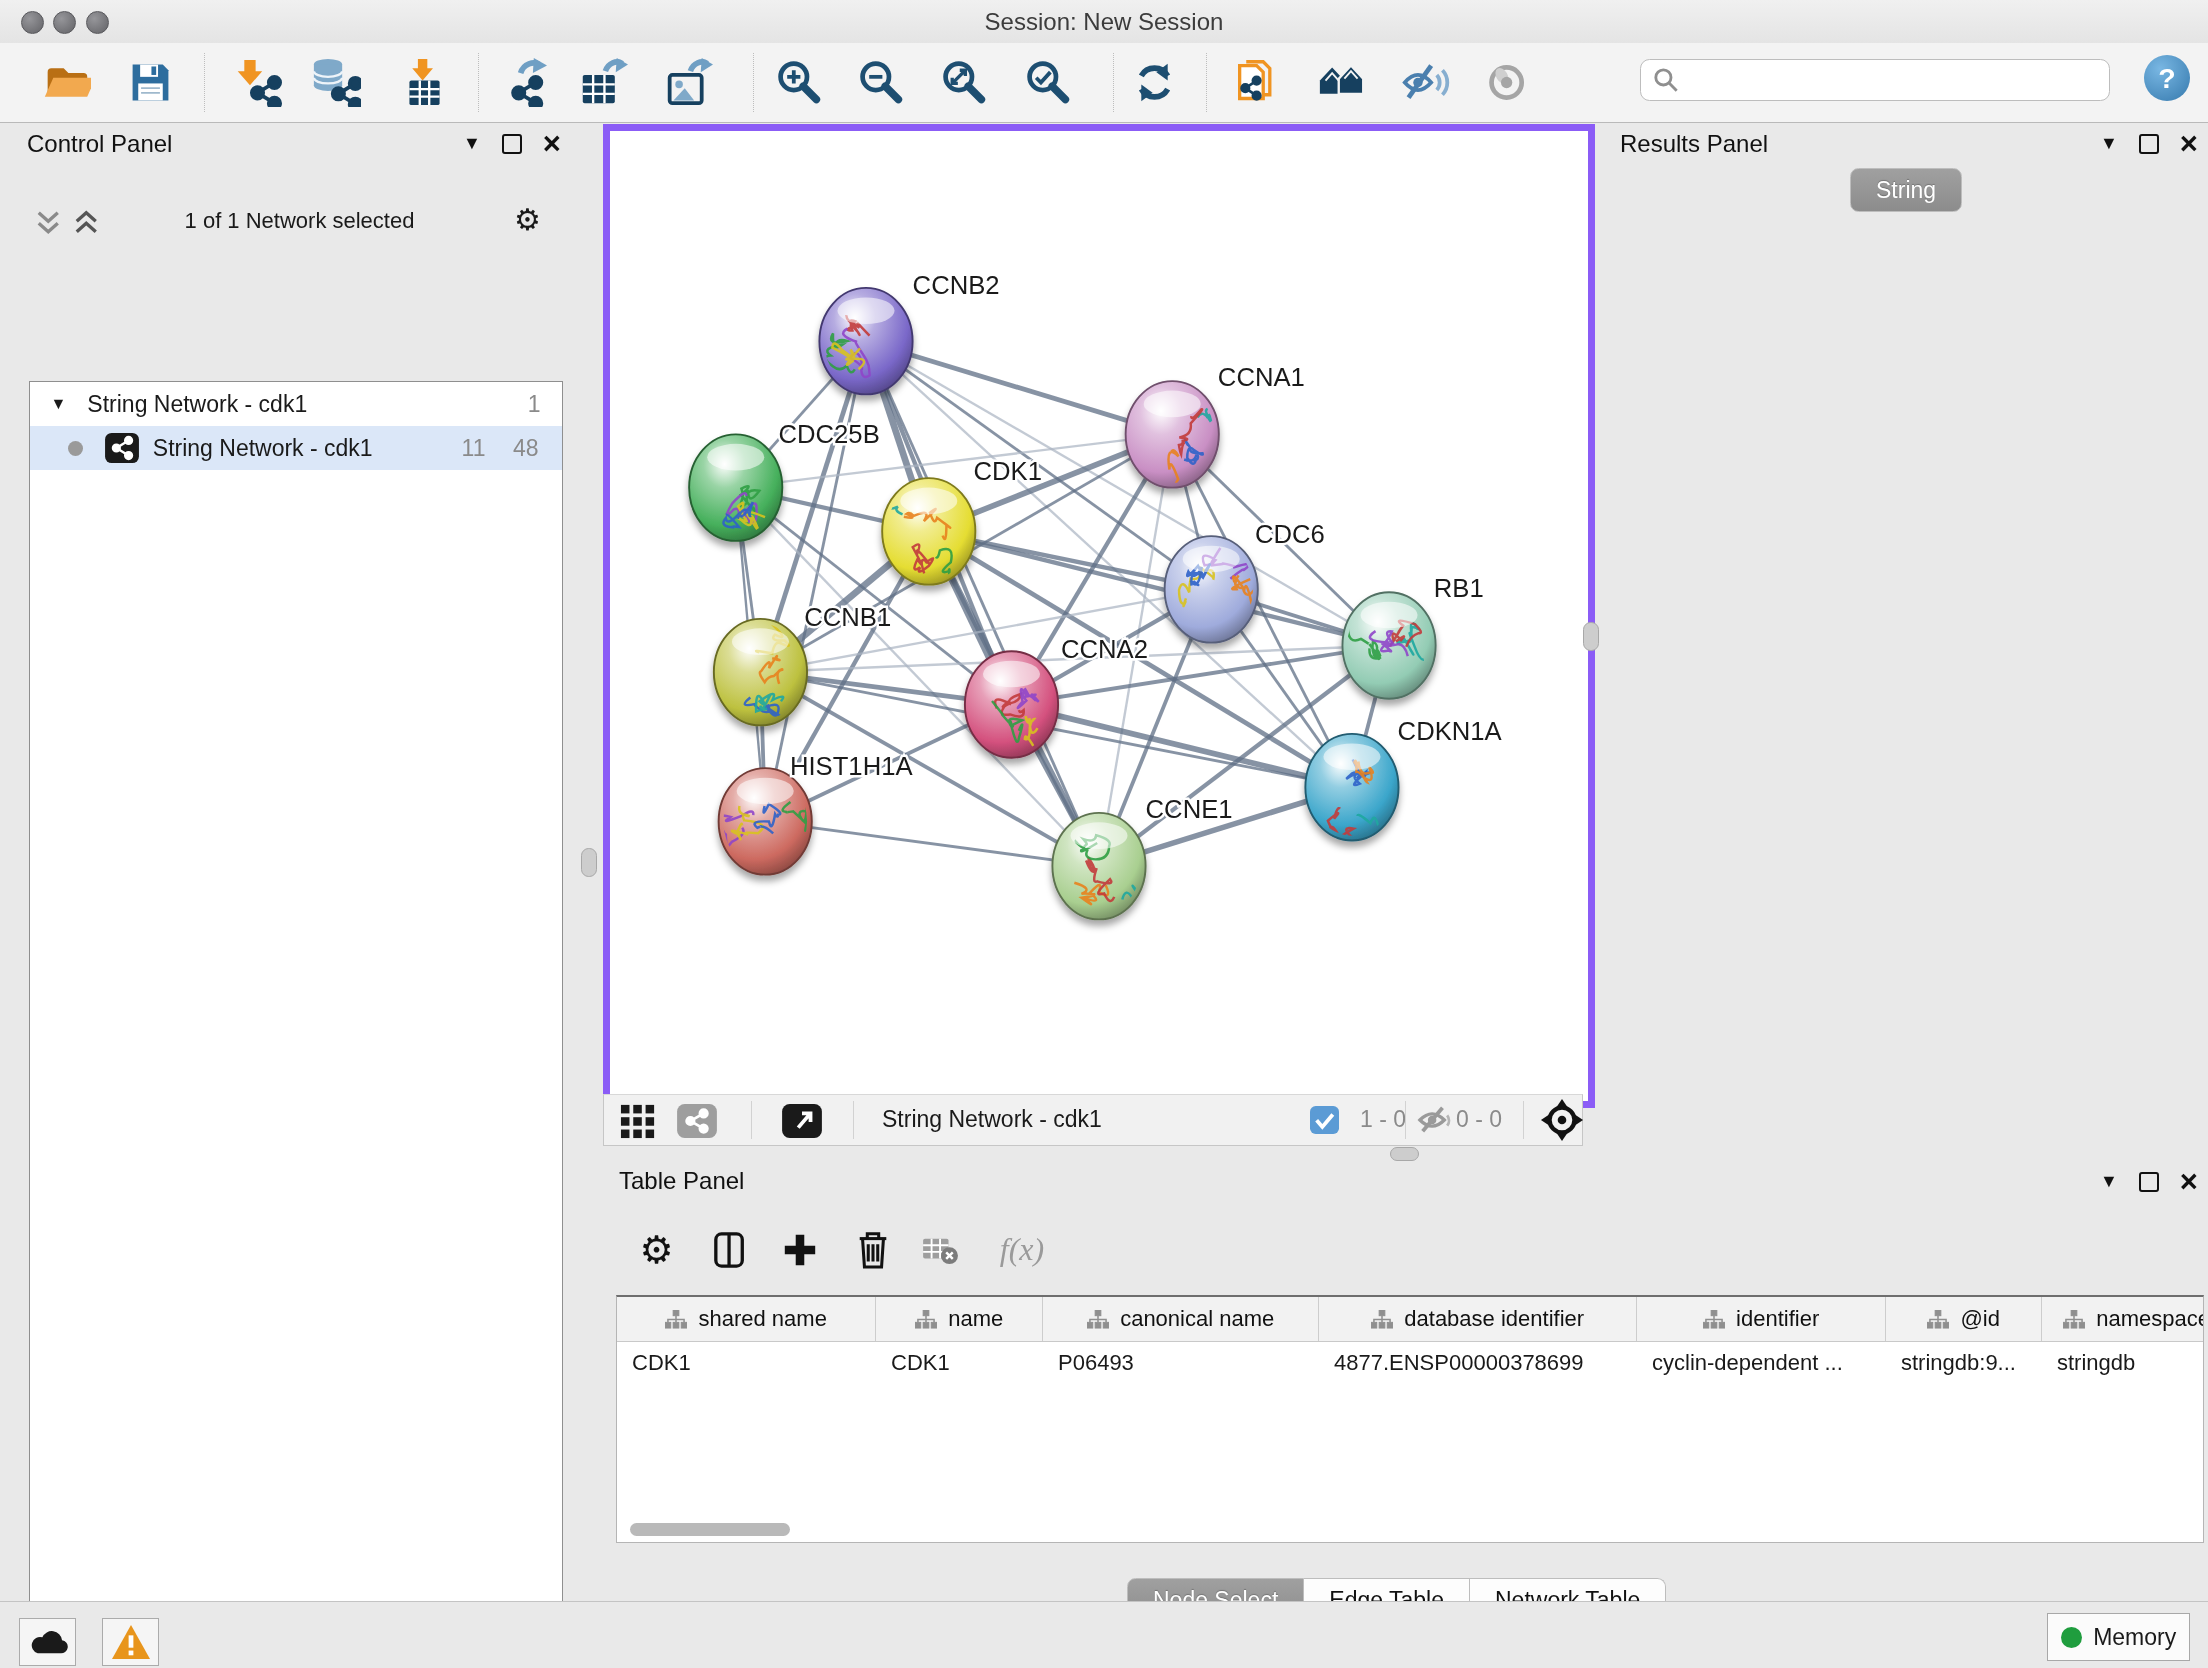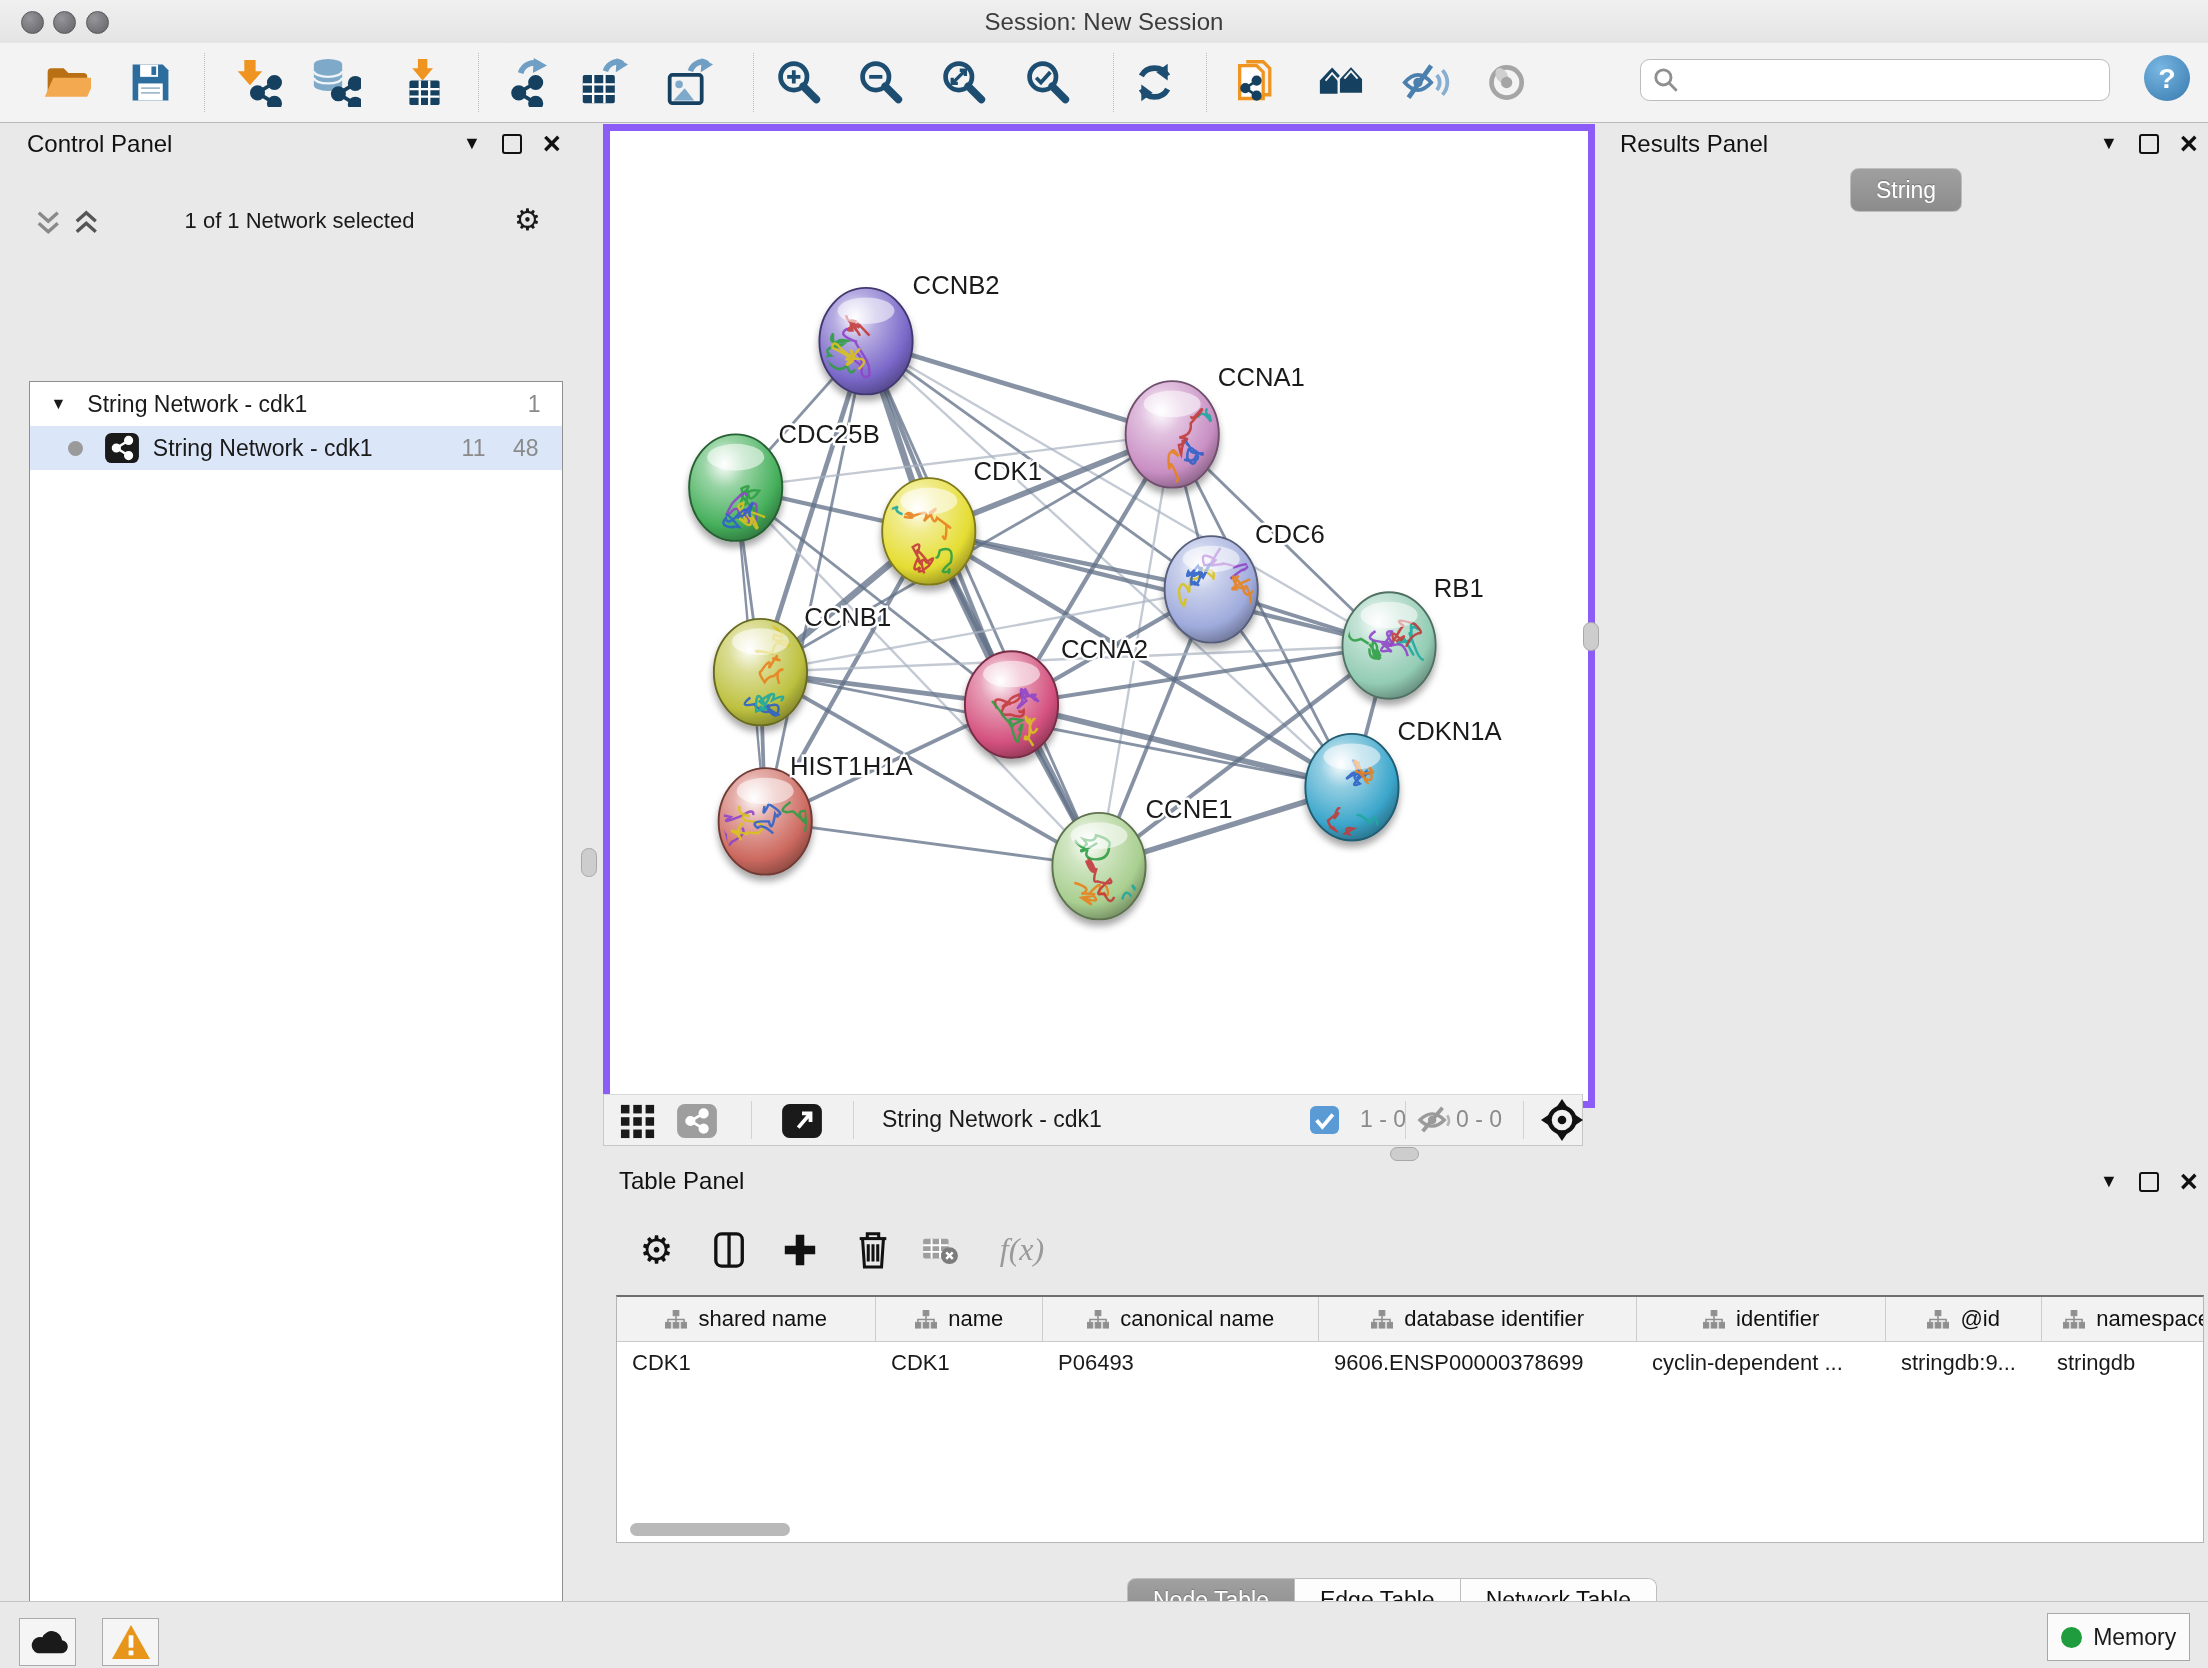--- a/index.html
+++ b/index.html
@@ -775,32 +775,32 @@
               <path d="M11.5,6 v4 M3,13 v-3 h17 v3 M11.5,10 v3" fill="none" stroke-width="1.6"></path>
             </g>
           </svg>
           <span>namespace</span>
         </div>
       </div>
     <div class="trowdata" id="tbl-row">
         <div class="td" style="width: 259px;">CDK1</div>
         <div class="td" style="width: 167px;">CDK1</div>
         <div class="td" style="width: 276px;">P06493</div>
-        <div class="td" style="width: 318px;">9606.ENSP00000378699</div>
+        <div class="td" style="width: 318px;">4877.ENSP00000378699</div>
         <div class="td" style="width: 249px;">cyclin-dependent ...</div>
         <div class="td" style="width: 156px;">stringdb:9...</div>
         <div class="td" style="width: 190px;">stringdb</div>
       </div>
     <div class="hscroll">
         <div class="hthumb"></div>
       </div>
   </div>
 
   <div class="seggroup" style="left:1127px;top:1578px" id="tbl-tabs">
-      <div class="seg sel">Node Table</div>
+      <div class="seg sel">Node Select</div>
       <div class="seg">Edge Table</div>
       <div class="seg">Network Table</div>
     </div>
 
   <div class="statusbar">
     <div class="sqbtn" style="left:19px">
       <svg width="40" height="30" viewBox="0 0 42 32">
         <path d="M10,28 h24 a7,7 0 0 0 2,-14 a11,11 0 0 0 -21,-3 a8,8 0 0 0 -5,17 z" fill="#1a1a1a"></path>
       </svg>
     </div>

